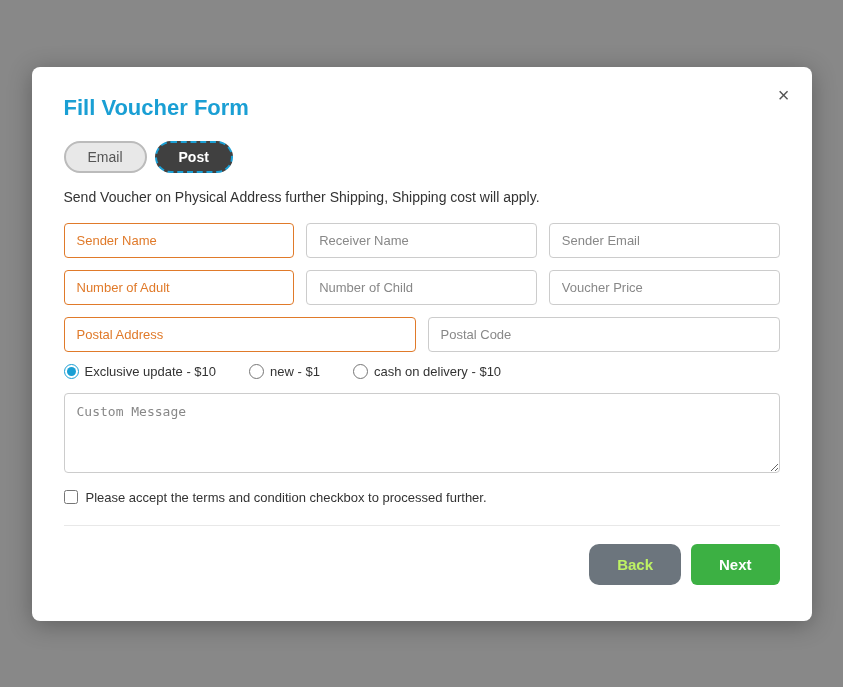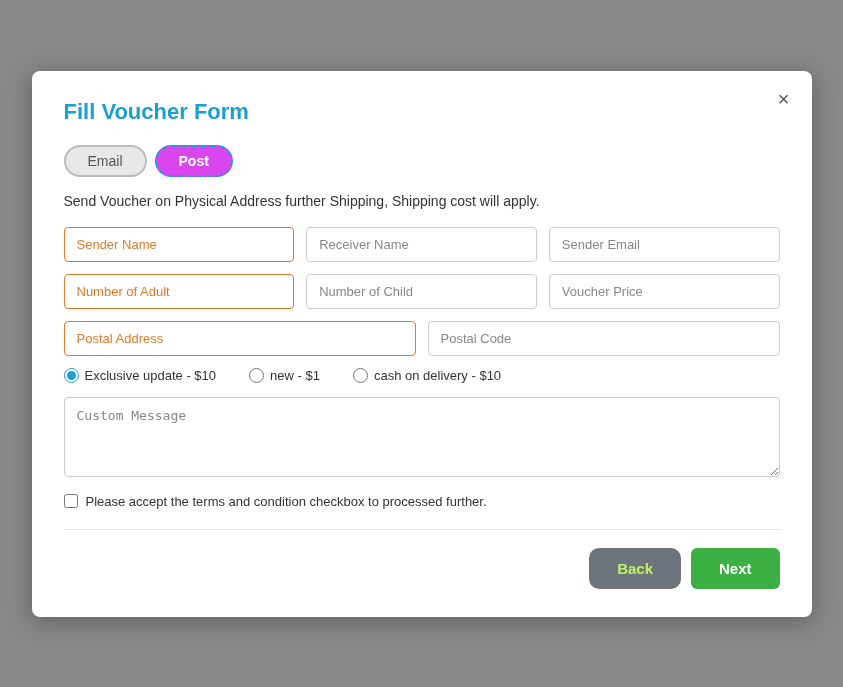--- a/index.html
+++ b/index.html
@@ -17,21 +17,21 @@
       width: 843px;
       min-height: 687px;
       display: flex;
       align-items: center;
       justify-content: center;
     }
     .modal {
       background: #fff;
       border-radius: 8px;
       width: 780px;
-      padding: 28px 32px 28px 32px;
+      padding: 28px 32px 36px 32px;
       position: relative;
       box-shadow: 0 4px 24px rgba(0,0,0,0.3);
     }
     .modal-title {
       color: #1a9fd4;
       font-size: 22px;
       font-weight: bold;
       margin-bottom: 20px;
     }
     .close-btn {
@@ -54,21 +54,21 @@
       padding: 6px 22px;
       border-radius: 20px;
       border: 2px solid #ccc;
       background: #f0f0f0;
       color: #555;
       font-size: 14px;
       cursor: pointer;
       font-weight: 500;
     }
     .tab-btn.active {
-      background: #d946ef;
+      background: #404040;
       border: 2px dashed #1a9fd4;
       color: #fff;
       font-weight: bold;
     }
     .tab-btn.email {
       background: #e8e8e8;
       border: 2px solid #bbb;
       color: #555;
     }
     .description {

